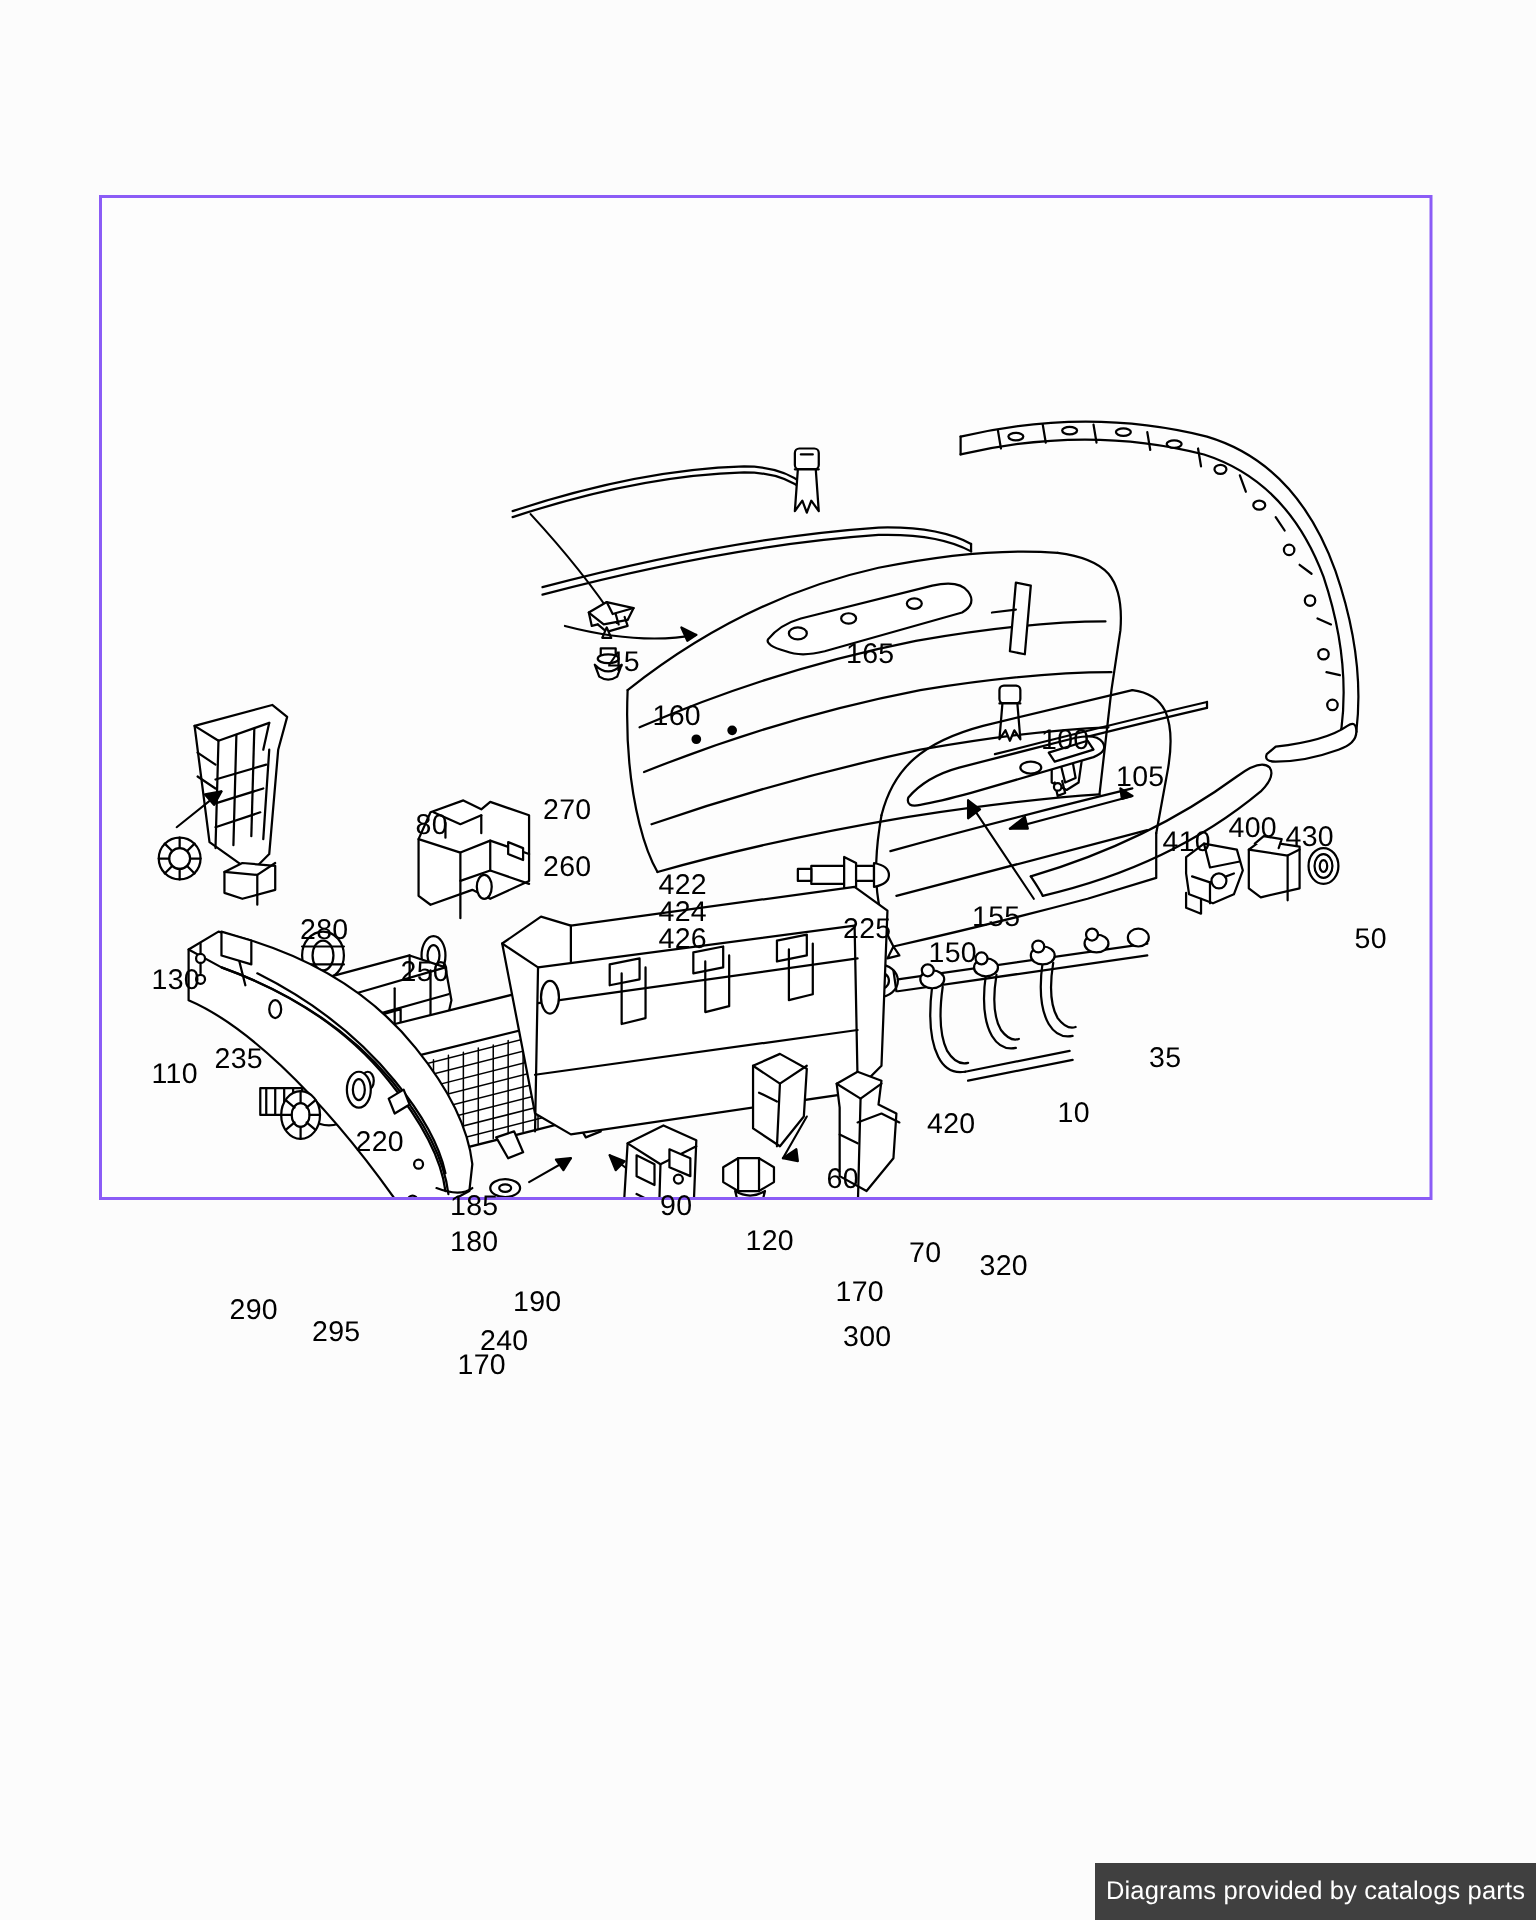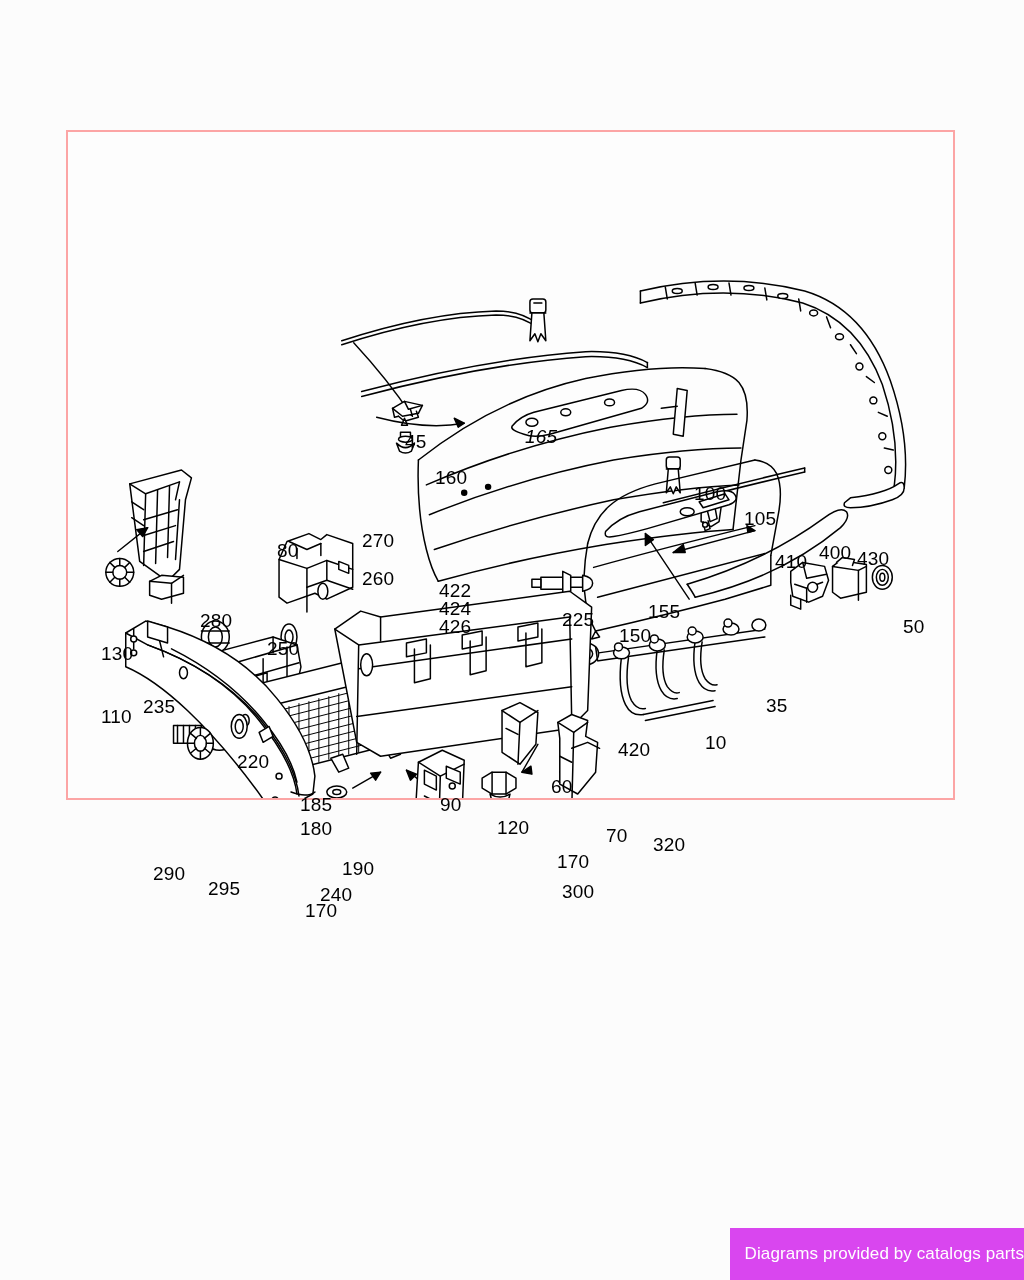--- a/index.html
+++ b/index.html
@@ -19,21 +19,21 @@
     position: absolute;
     inset: 0;
     background: #fcfcfc;
   }
   #diagram-frame {
     position: absolute;
     left: 66px;
     top: 130px;
     width: 889px;
     height: 670px;
-    border: 2px solid #fca5a5;
+    border: 2px solid #8b5cf6;
     background: #fdfdfd;
     box-sizing: border-box;
   }
   #diagram-svg {
     position: absolute;
     left: 0;
     top: 0;
     width: 100%;
     height: 100%;
     display: block;
@@ -47,25 +47,25 @@
     white-space: nowrap;
     letter-spacing: 0.2px;
     line-height: 1.05;
     user-select: none;
   }
   #watermark {
     position: absolute;
     right: 0px;
     bottom: 0px;
     width: 294px;
-    height: 52px;
-    background: #d946ef;
+    height: 38px;
+    background: #404040;
     display: flex;
     align-items: center;
-    justify-content: flex-end;
+    justify-content: center;
   }
   #watermark-text {
     color: #ffffff;
     font-family: "Liberation Sans", sans-serif;
     font-size: 17px;
     letter-spacing: 0.1px;
   }
 </style>
 </head>
 <body>
@@ -519,21 +519,21 @@
           <ellipse cx="592" cy="726" rx="8" ry="11" fill="#fff"></ellipse>
           <path d="M596 728 l 14 4"></path>
           <circle cx="614" cy="733" r="7" fill="#fff"></circle>
         </g>
 
       </g>
     </svg>
 
     <div id="callout-layer">
         <div class="callout" style="left: 337px; top: 300px;">45</div>
-        <div class="callout" style="left: 457px; top: 295px; font-style: italic;">165</div>
+        <div class="callout" style="left: 496px; top: 295px;">165</div>
         <div class="callout" style="left: 367px; top: 336px;">160</div>
         <div class="callout" style="left: 626px; top: 352px;">100</div>
         <div class="callout" style="left: 676px; top: 377px;">105</div>
         <div class="callout" style="left: 294px; top: 399px;">270</div>
         <div class="callout" style="left: 209px; top: 409px;">80</div>
         <div class="callout" style="left: 707px; top: 420px;">410</div>
         <div class="callout" style="left: 751px; top: 411px;">400</div>
         <div class="callout" style="left: 789px; top: 405px; margin-top: 12px;">430</div>
         <div class="callout" style="left: 294px; top: 437px;">260</div>
         <div class="callout" style="left: 371px; top: 449px;">422</div>

